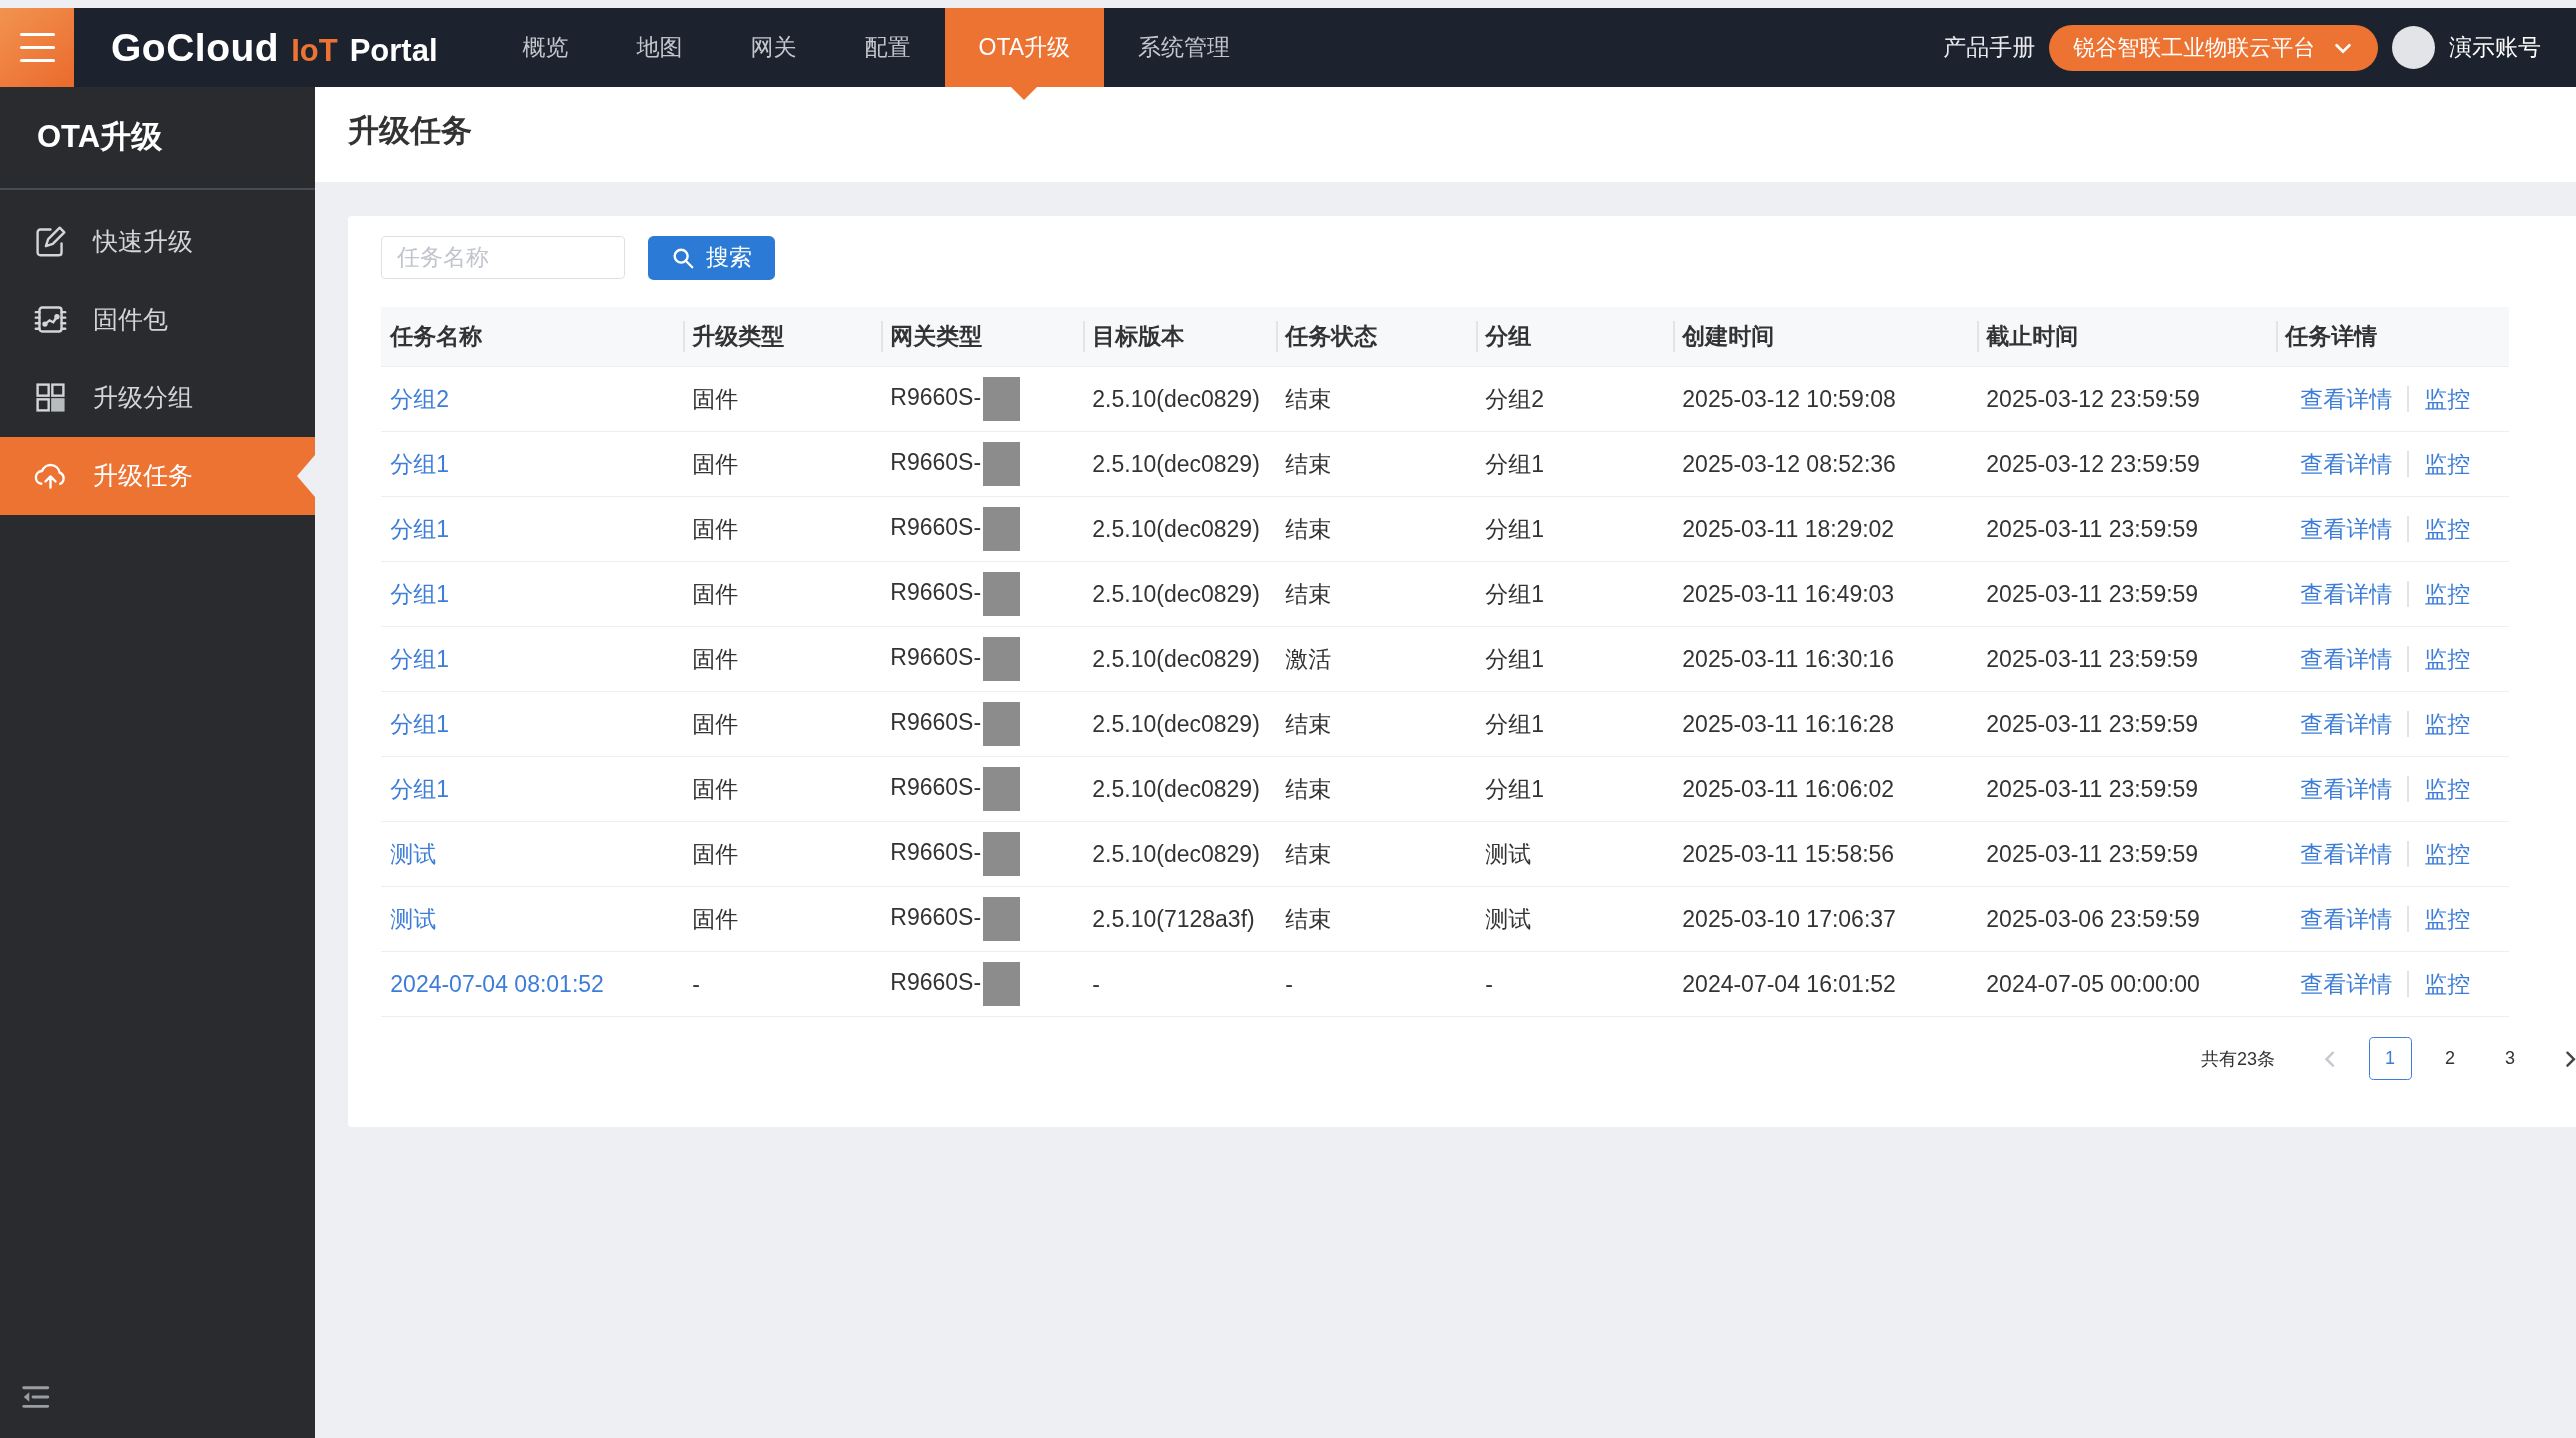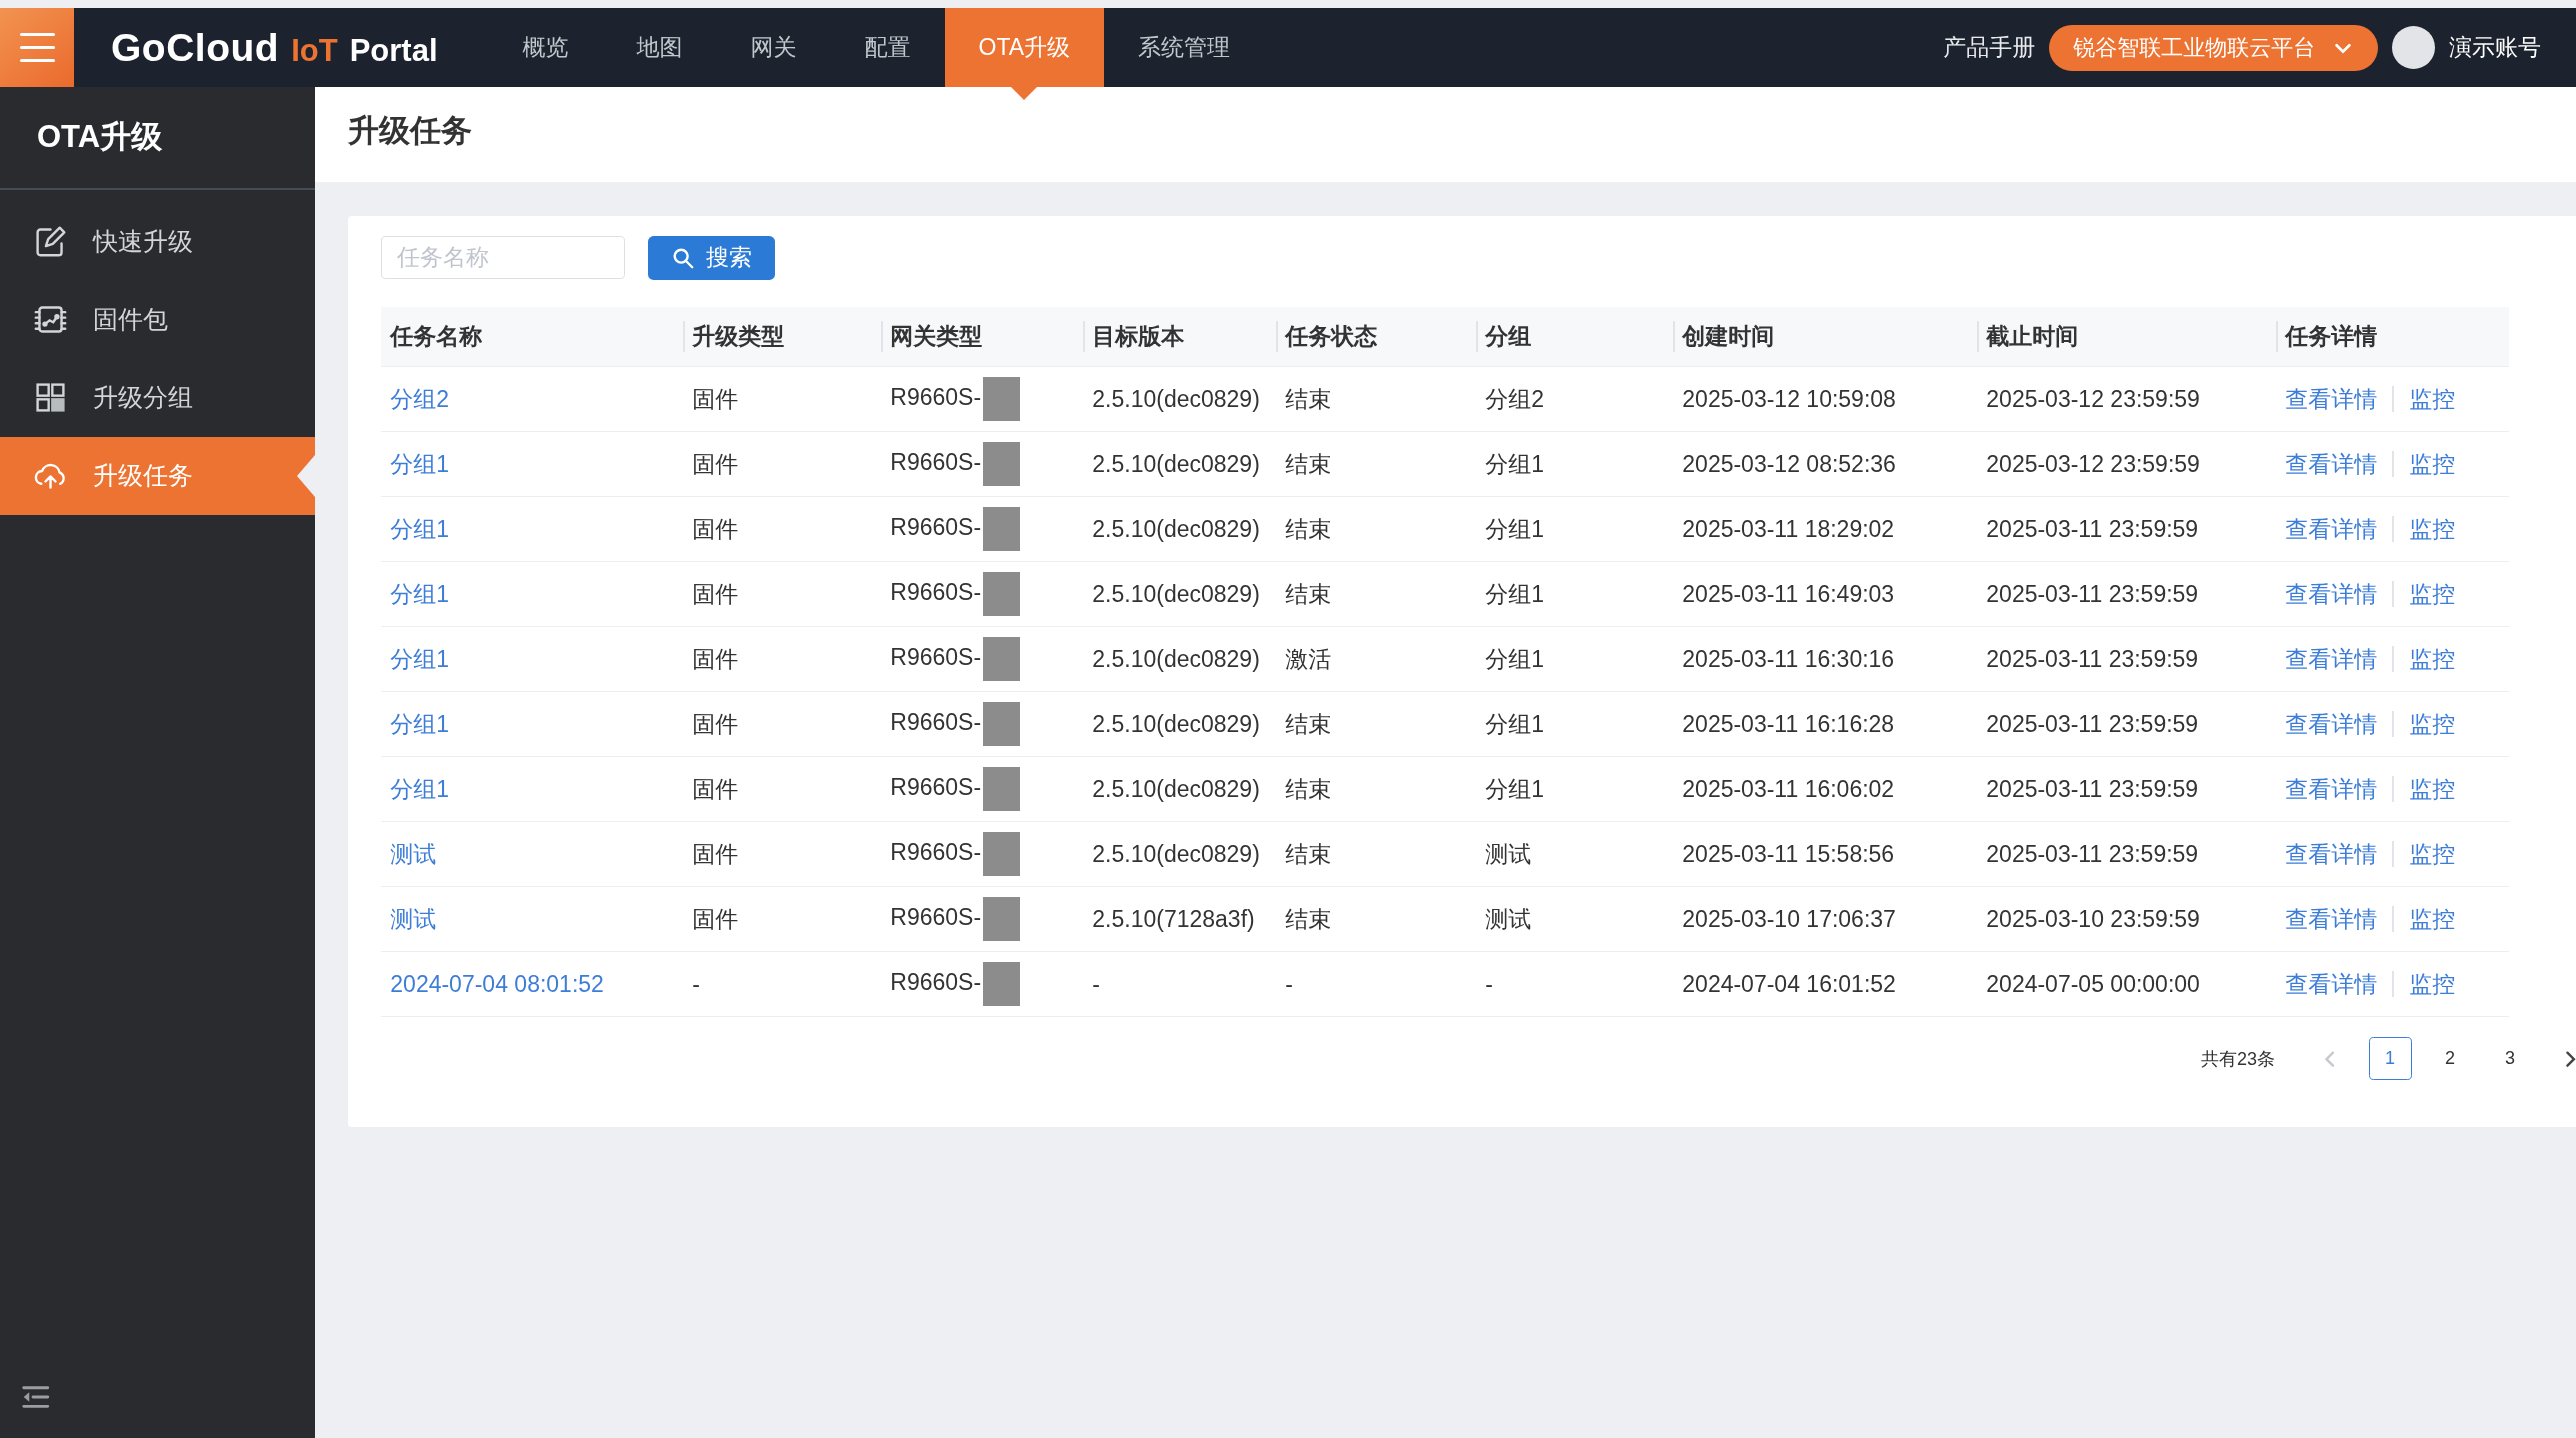--- a/index.html
+++ b/index.html
@@ -69,21 +69,21 @@
   thead th { background:#f7f8fa; height:60px; text-align:left; font-weight:600; color:#333;
     padding-left:9.3px; position:relative; }
   thead th + th::before { content:""; position:absolute; left:0; top:14px; bottom:14px;
     width:1.9px; background:#e1e4e8; }
   tbody td { height:65px; border-bottom:1.9px solid #eceef1; padding-left:9.3px; color:#333;
     white-space:nowrap; overflow:hidden; }
   tbody tr:first-child td { border-top:1.9px solid #eceef1; }
   a.link { color:#3d7dd8; text-decoration:none; cursor:pointer; }
   .redact { display:inline-block; width:37px; height:44px; background:#8c8c8c;
     vertical-align:middle; margin-left:1.9px; }
-  .actions { display:flex; align-items:center; }
+  .actions { display:flex; align-items:center;margin-left:15px; }
   .action-divider { width:1.9px; height:26px; background:#e1e4e8; margin:0 15px; }
 
   .pagination { display:flex; justify-content:flex-end; align-items:center;
     margin:20.4px 33px 0 33px; gap:17px; font-size:18px; color:#333; }
   .total-label { margin-right:16.7px; }
   .page-arrow { width:43px; height:43px; display:flex; align-items:center; justify-content:center;
     cursor:pointer; background:none; border:none; }
   .page-num { min-width:43px; height:43px; display:flex; align-items:center; justify-content:center;
     cursor:pointer; border-radius:4.6px; border:1.9px solid transparent; }
   .page-num.current { border-color:#3d7dd8; color:#3d7dd8; }
@@ -369,21 +369,21 @@
   </tr>
 
   <tr>
     <td><a class="link">测试</a></td>
     <td><span>固件</span></td>
     <td><span>R9660S-</span><span class="redact"></span></td>
     <td><span>2.5.10(7128a3f)</span></td>
     <td><span>结束</span></td>
     <td><span>测试</span></td>
     <td><span>2025-03-10 17:06:37</span></td>
-    <td><span>2025-03-10 23:59:59</span></td>
+    <td><span>2025-03-06 23:59:59</span></td>
     <td>
       <span class="actions">
         <a class="link">查看详情</a>
         <span class="action-divider"></span>
         <a class="link">监控</a>
       </span>
     </td>
   </tr>
 
   <tr>

